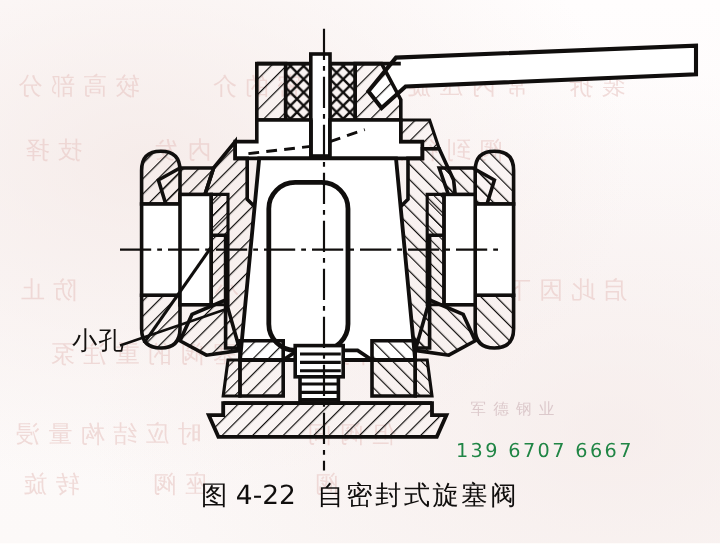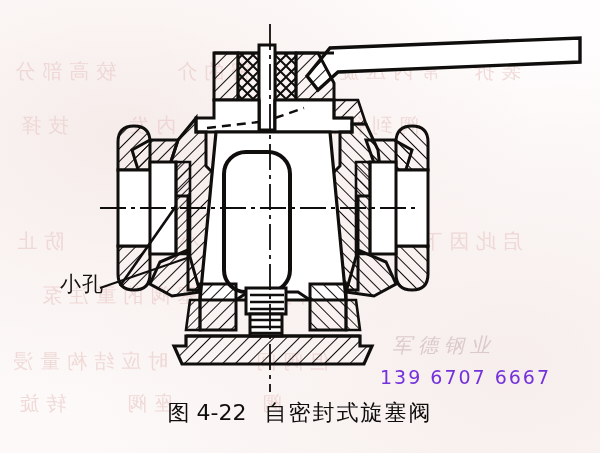--- a/index.html
+++ b/index.html
@@ -44,36 +44,35 @@
     font-family: "DejaVu Sans", "Liberation Sans", sans-serif;
     transform: scaleX(-1);
     pointer-events: none;
     user-select: none;
   }
   
   #watermark-cn {
     position: absolute;
     left: 392px;
     top: 332px;
-    font-size: 20px;
+    font-size: 13px;
     letter-spacing: 6px;
     color: #d8c3c6;
     opacity: .85;
     white-space: nowrap;
     pointer-events: none;
     user-select: none;
-    font-style: italic;
   }
   #watermark-phone {
     position: absolute;
     left: 380px;
     top: 366px;
-    font-size: 19px;
+    font-size: 16px;
     letter-spacing: 2px;
-    color: #6d28d9;
+    color: #15803d;
     opacity: .95;
     white-space: nowrap;
     font-family: "DejaVu Sans", "Liberation Sans", sans-serif;
     pointer-events: none;
     user-select: none;
   }
   
   #callout-label {
     position: absolute;
     left: 60px;

